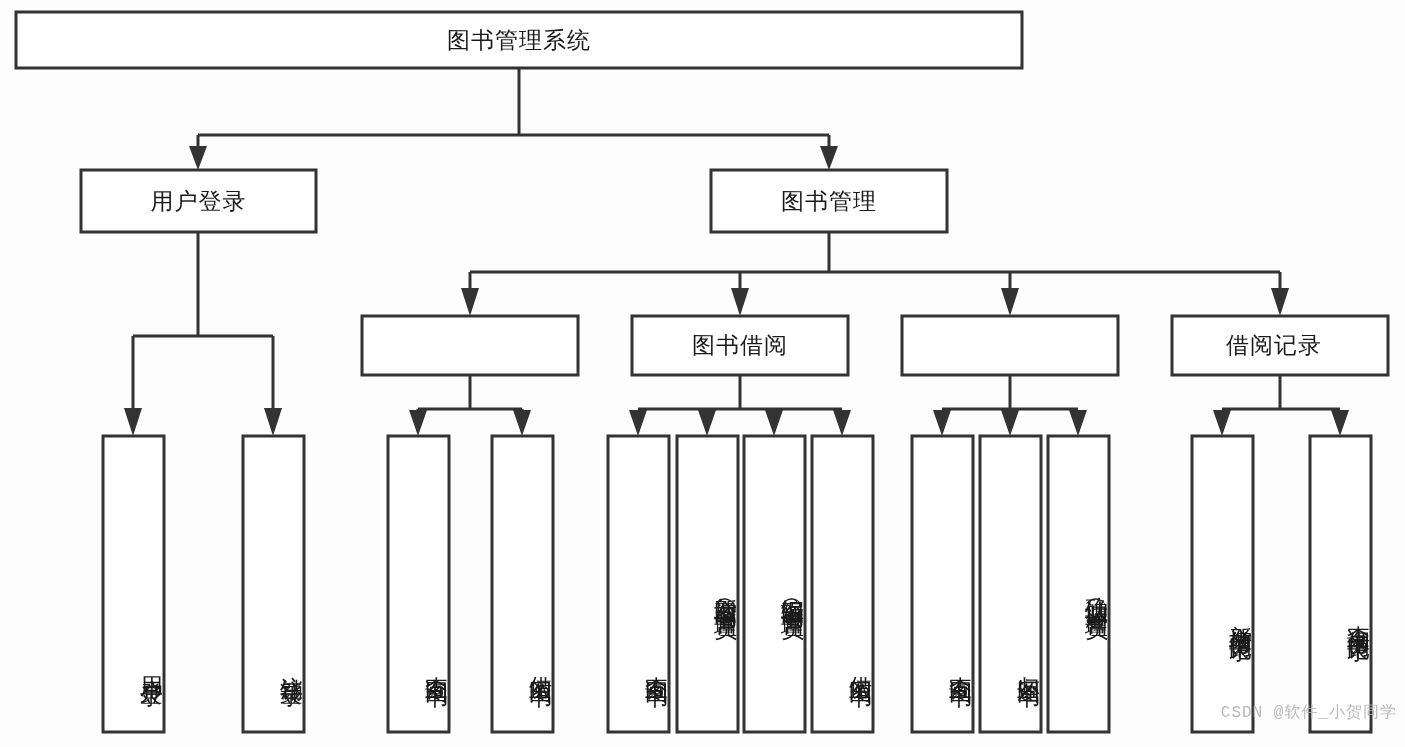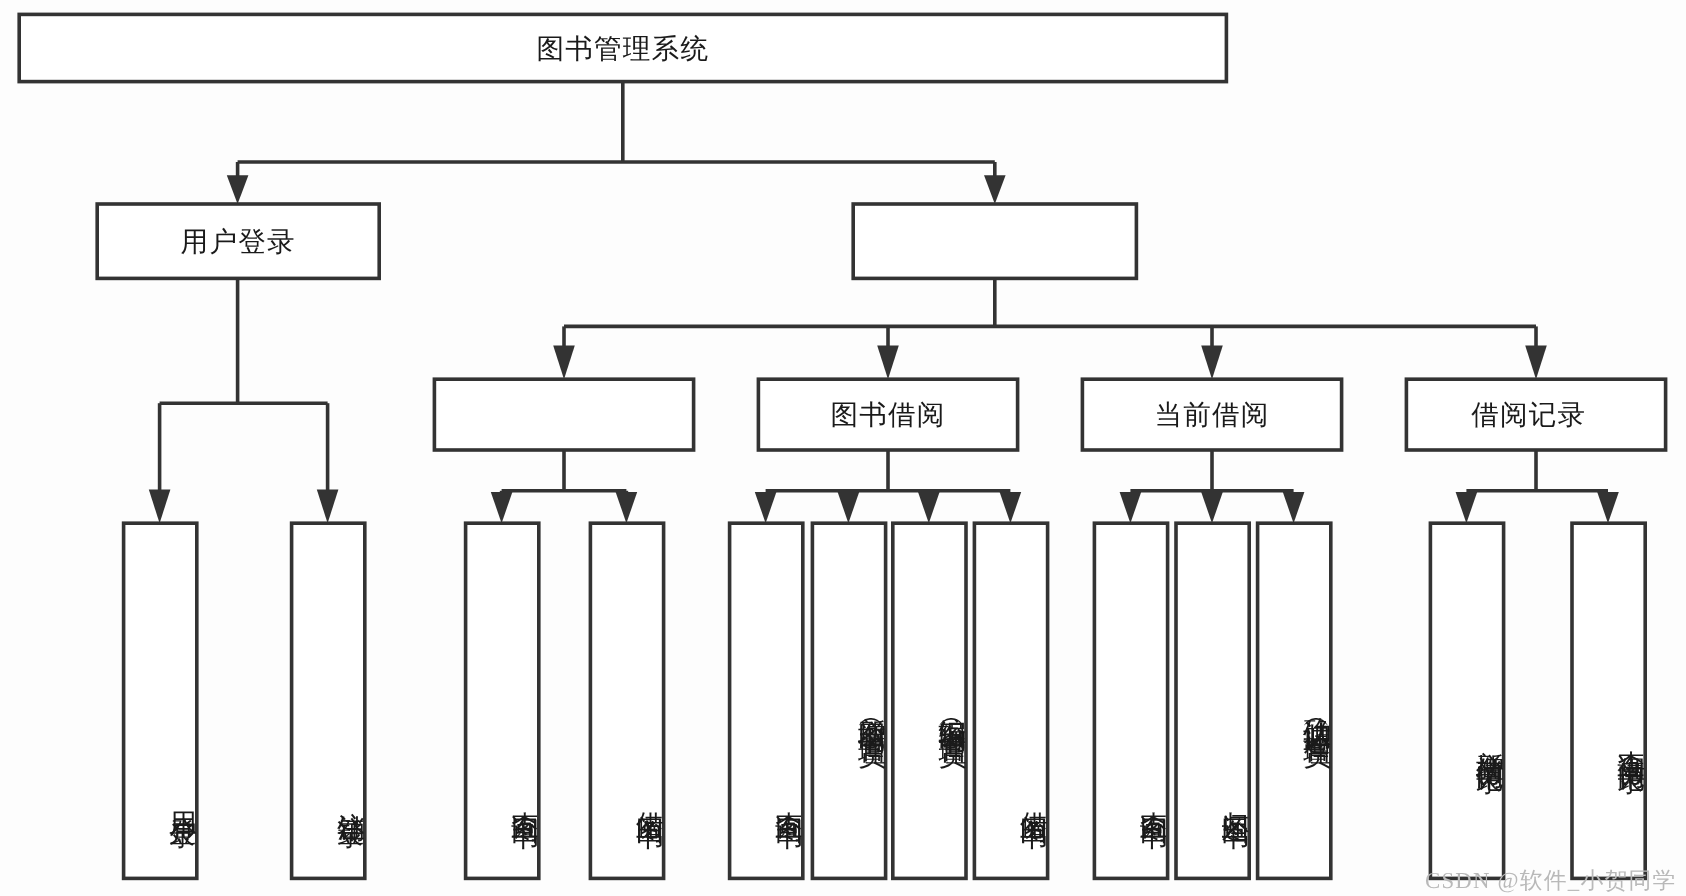--- a/index.html
+++ b/index.html
@@ -65,23 +65,23 @@
     font-family: "DejaVu Sans", "Liberation Sans", sans-serif;
     font-size: 23px;
     color: #1a1a1a;
     white-space: nowrap;
     letter-spacing: 1px;
     pointer-events: none;
   }
   #watermark {
     position: absolute;
     right: 8px;
-    bottom: 0;
-    font-family: Liberation Serif, serif;
-    font-size: 19px;
+    bottom: 24px;
+    font-family: Liberation Mono, monospace;
+    font-size: 16px;
     color: #b9b9b9;
     letter-spacing: 1px;
     white-space: nowrap;
     pointer-events: none;
   }
 </style>
 </head>
 <body>
 
 <div id="diagram-root">
@@ -168,23 +168,23 @@
       <rect class="node-box" x="1048" y="436" width="61" height="296"></rect>
 
       <rect class="node-box" x="1192" y="436" width="61" height="296"></rect>
       <rect class="node-box" x="1310" y="436" width="61" height="296"></rect>
     </g>
   </svg>
 
   <div class="hlabel-wrap" style="left:16px;  top:12px;  width:1006px; height:56px;">图书管理系统</div>
 
   <div class="hlabel-wrap" style="left:81px;  top:170px; width:235px; height:62px;">用户登录</div>
+  <div class="hlabel-wrap" style="left:711px; top:170px; width:236px; height:62px;">图书管理</div>
 
   <div class="hlabel-wrap" style="left:632px; top:316px; width:216px; height:59px;">图书借阅</div>
-  <div class="hlabel-wrap" style="left:902px; top:316px; width:216px; height:59px;">当前借阅</div>
   <div class="hlabel-wrap" style="left:1172px; top:316px; width:204px; height:59px;">借阅记录</div>
 
   <div class="vlabel-wrap" style="left:103px; top:436px; width:61px; height:296px; padding-top:80px;">用户登录</div>
   <div class="vlabel-wrap" style="left:243px; top:436px; width:61px; height:296px; padding-top:80px;">注销登录</div>
 
   <div class="vlabel-wrap" style="left:388px; top:436px; width:61px; height:296px; padding-top:80px;">查询图书</div>
   <div class="vlabel-wrap" style="left:492px; top:436px; width:61px; height:296px; padding-top:80px;">借阅图书</div>
 
   <div class="vlabel-wrap" style="left:608px; top:436px; width:61px; height:296px; padding-top:80px;">查询图书</div>
   <div class="vlabel-wrap" style="left:677px; top:436px; width:61px; height:296px; padding-top:8px;">新增图书（管理员）</div>

